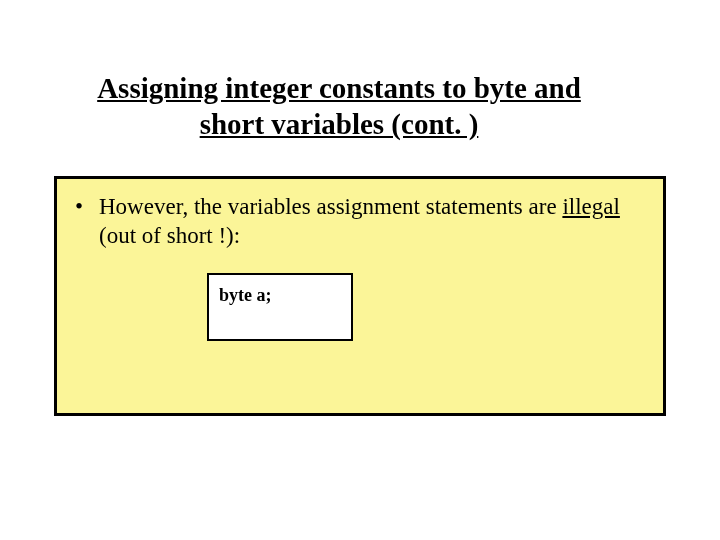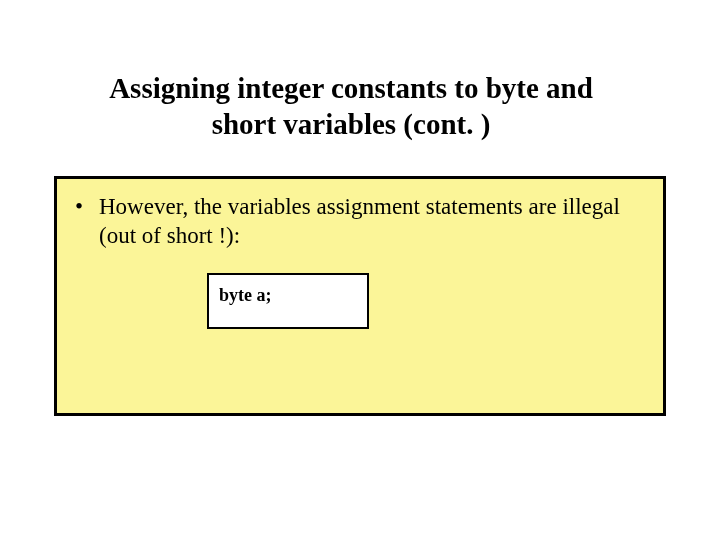--- a/index.html
+++ b/index.html
@@ -13,26 +13,27 @@
   }
   .slide {
     width: 720px;
     height: 540px;
     position: relative;
     box-sizing: border-box;
   }
   .title {
     position: absolute;
     top: 70px;
-    left: 12px;
+    left: 0;
     width: 678px;
     text-align: center;
     font-size: 29px;
     font-weight: bold;
     line-height: 1.25;
+    text-decoration: underline;
   }
   .body-box {
     position: absolute;
     top: 176px;
     left: 54px;
     width: 612px;
     height: 240px;
     background: #fbf598;
     border: 3px solid #000;
     box-sizing: border-box;
@@ -48,30 +49,30 @@
   .bullet-mark {
     position: absolute;
     left: 0;
     top: 0;
   }
   .bullet-text {
     display: block;
     margin-left: 24px;
   }
   .italic { }
-  .underline { }
+  .underline { text-decoration: underline; }
   .code-box {
     position: absolute;
     top: 94px;
     left: 150px;
-    width: 162px;
+    width: 146px;
     background: #ffffff;
     border: 2.5px solid #000;
     box-sizing: border-box;
-    padding: 8px 10px 0 10px;
+    padding: 8px 10px 12px 10px;
     font-family: "Times New Roman", Times, serif;
     font-size: 18px;
     line-height: 1.35;
     font-weight: bold;
   }
   .code-gap {
     height: 20px;
   }
 </style>
 </head>

